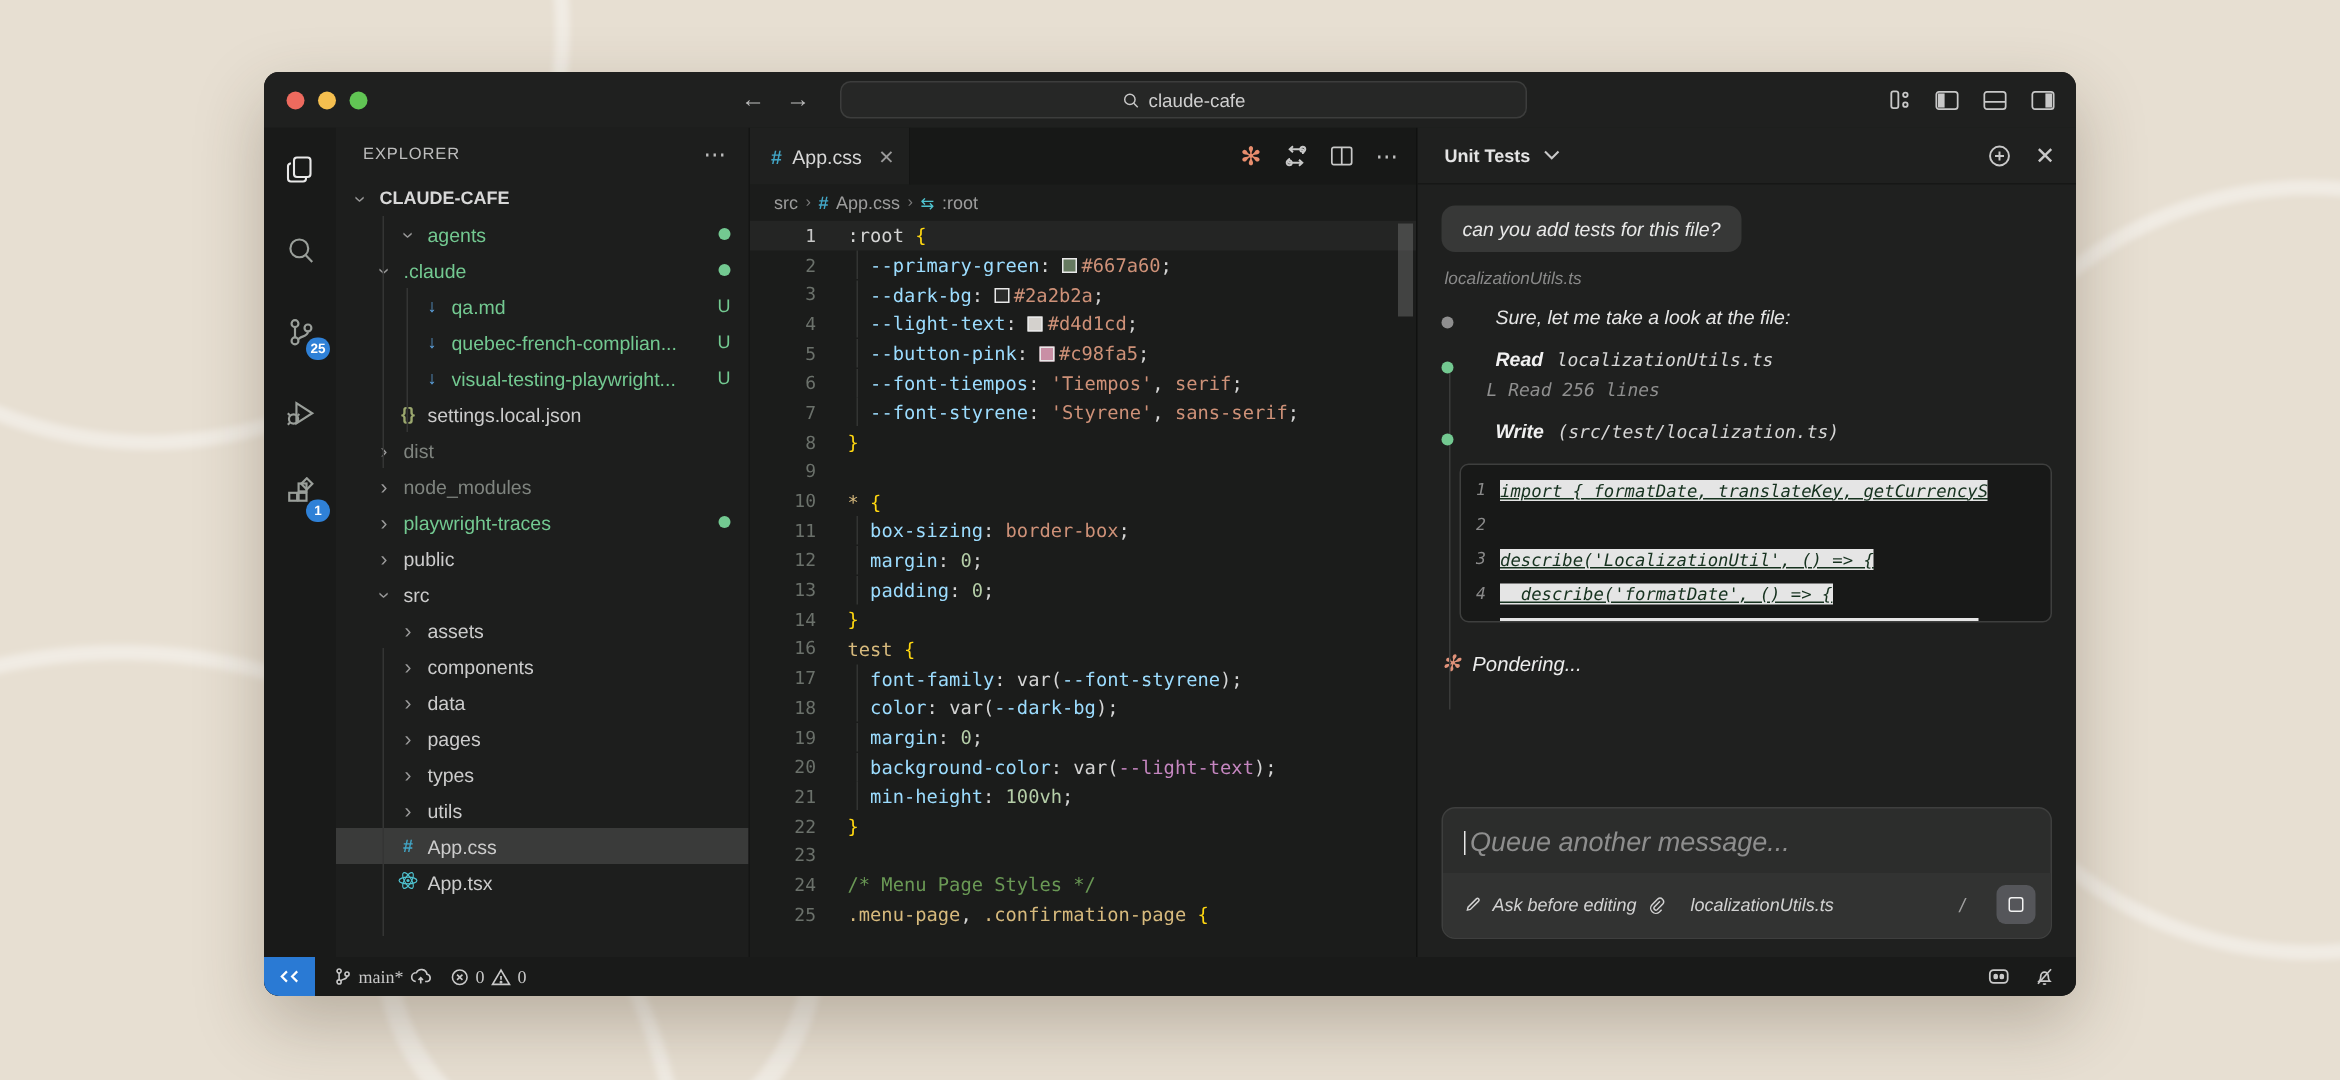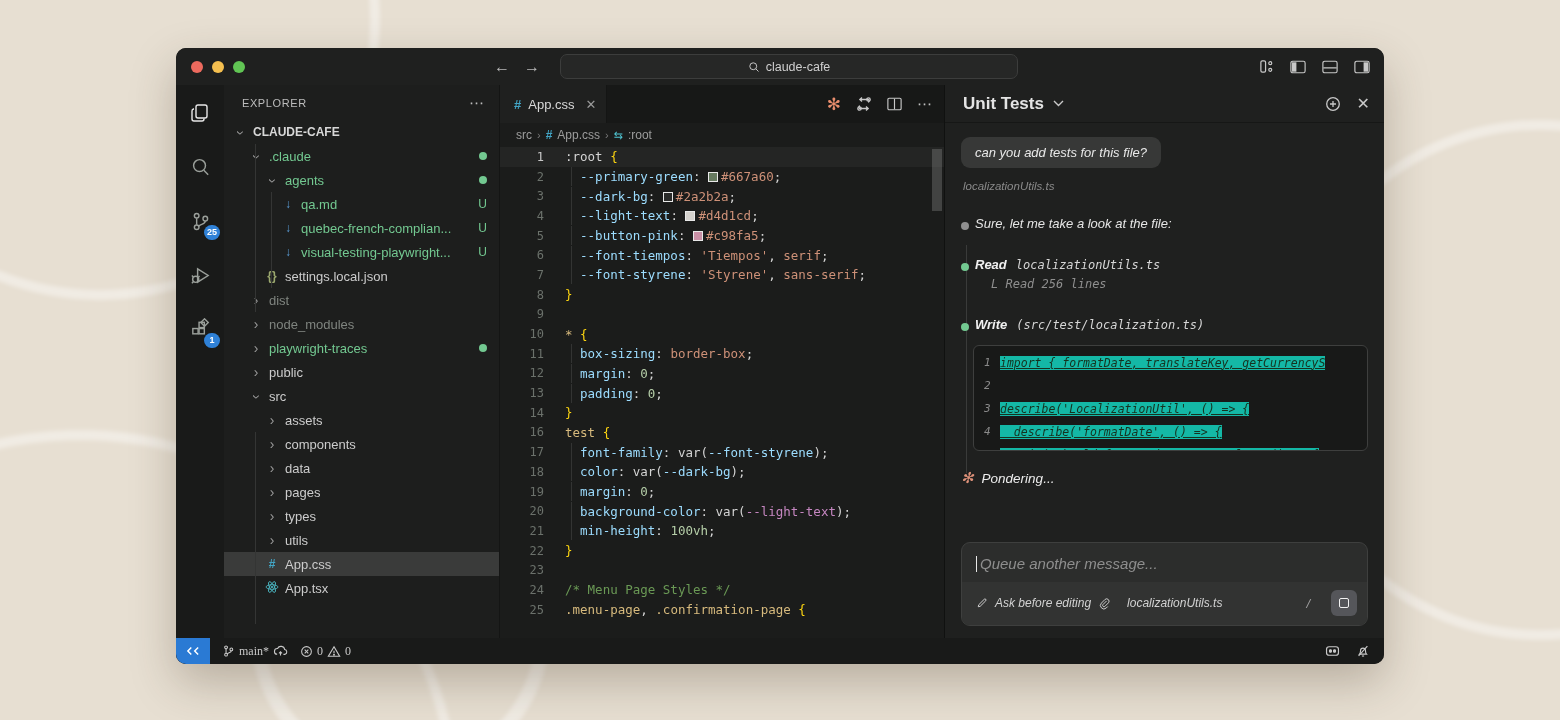--- a/index.html
+++ b/index.html
@@ -82,51 +82,51 @@
   .cline .ct { padding-left:21px; position:relative; }
   .cline .ct.guided::before { content:""; position:absolute; left:27px; top:-2px; bottom:-2px; width:1px; background:#333433; }
   .tk-plain{color:#d4d4d4;} .tk-prop{color:#9cdcfe;} .tk-val{color:#ce9178;text-align:center;} .tk-num{color:#b5cea8;}
   .tk-brace{color:#ffd710;} .tk-sel{color:#d7ba7d;} .tk-com{color:#6a9955;} .tk-pink{color:#c586c0;}
   .swatch { display:inline-block; width:10px; height:10px; border:1px solid #e8e8e8; margin-right:3px; vertical-align:-1px; }
   .vscroll { position:absolute; right:2px; top:2px; width:10px; height:62px; background:rgba(140,140,140,.35); }
 
   
   .chatpanel { flex:1; background:#1f201f; border-left:1px solid #101110; display:flex; flex-direction:column; min-width:0; }
   .cp-header { height:38px; display:flex; align-items:center; padding:0 14px 0 18px; flex:0 0 auto; border-bottom:1px solid #161716; }
-  .cp-title { color:#e4e4e4; font-size:17px; font-weight:bold; }
+  .cp-title { color:#e4e4e4; font-size:12px; font-weight:bold; }
   .cp-chev { margin-left:9px; }
   .cp-actions { margin-left:auto; display:flex; gap:16px; align-items:center; }
   .cp-close { color:#c9c9c9; font-size:16px; cursor:pointer; }
 
   .cp-body { flex:1; display:flex; flex-direction:column; padding:14px 16px 12px 16px; position:relative; min-height:0;font-style:italic; }
   .thread { position:absolute; left:21px; top:122px; height:228px; width:1px; background:#3a3b3a; }
   .bubble { align-self:flex-start; background:#373837; color:#e8e8e8; font-size:13px;
     padding:8px 14px; border-radius:9px; max-width:320px; }
   .attach { color:#8a8a8a; font-size:11.5px; margin:12px 0 0 2px; }
-  .msgrow { display:flex; align-items:center; gap:6px; margin-top:24px; position:relative; }
+  .msgrow { display:flex; align-items:flex-end; gap:28px; margin-top:12px; position:relative; }
   .bdot { width:8px; height:8px; border-radius:50%; margin-top:5px; flex:0 0 8px; }
   .bdot.grey{background:#8f8f8f;} .bdot.green{background:#73c991;}
   .msgtext { color:#e6e6e6; font-size:13px; }
   .toolrow .tname { color:#f0f0f0; font-weight:bold; font-size:13px; }
   .toolrow .tfile { font-family:"DejaVu Sans Mono", monospace; font-size:12px; color:#d6d6d6; margin-left:9px; }
   .subline { color:#8f8f8f; font-size:12px; margin:4px 0 0 30px; font-family:"DejaVu Sans Mono", monospace; }
 
   .codeblock { margin:12px 0 0 12px; border:1px solid #3e3f3e; border-radius:6px; background:#181918;
     height:106px; overflow:hidden; font-family:"DejaVu Sans Mono", monospace; font-size:11.5px; padding-top:5px; }
   .cb-line { height:23px; display:flex; align-items:center; white-space:pre; }
   .cb-ln { width:26px; flex:0 0 26px; text-align:left; padding-left:10px; color:#8a8a8a; font-size:11px; }
   .cb-text { color:#cfcfcf; }
-  .cb-text.hl { background:#14b8a6; color:#16321f; text-decoration:underline;text-align:right; }
+  .cb-text.hl { background:#e5e5e5; color:#16321f; text-decoration:underline;text-align:right; }
 
   .ponder { display:flex; align-items:center; gap:8px; margin-top:18px; }
   .ponder .pstar { color:#e0927a; font-size:15px; }
   .ponder .ptext { color:#ececec; font-size:13.5px; }
 
   .inputbox { margin-top:auto; background:#2c2d2c; border:1px solid #3e3f3e; border-radius:9px; overflow:hidden; flex:0 0 auto; }
-  .inputline { padding:12px 14px 10px 14px; font-size:15px; color:#8e8e8e; display:flex; align-items:center; }
+  .inputline { padding:12px 14px 10px 14px; font-size:18px; color:#8e8e8e; display:flex; align-items:center; }
   .caret { width:1px; height:16px; background:#e8e8e8; margin-right:3px; }
   .inputfooter { display:flex; align-items:center; gap:7px; padding:8px 10px 9px 14px; background:#323332; }
   .if-label { color:#d2d2d2; font-size:12px; }
   .if-file { color:#d2d2d2; font-size:12px; margin-left:10px; }
   .if-slash { margin-left:auto; color:#a0a0a0; font-size:13px; margin-right:14px; }
   .stopbtn { width:26px; height:26px; border-radius:6px; background:#55565a; display:flex; align-items:center; justify-content:center; cursor:pointer; }
   .stopbtn .sq { width:10px; height:10px; border:1.6px solid #f2f2f2; border-radius:2px; }
 
   
   .statusbar { height:26px; background:#191a19; display:flex; align-items:center; flex:0 0 auto; font-size:12px; color:#c9c9c9; }
@@ -229,28 +229,28 @@
     <div class="sidebar">
       <div class="sb-header">
         <span>EXPLORER</span>
         <span class="more">⋯</span>
       </div>
       <div class="tree" id="file-tree">
           <div class="trow" style="padding-left: 8px;">
             <span class="chev open">›</span>
             <span class="nm root">CLAUDE-CAFE</span>
           </div>
+          <div class="trow" style="padding-left: 40px;">
+            <span class="chev open">›</span>
+            <span class="nm green">agents</span>
+            <span class="meta dot"></span>
+          </div>
           <div class="trow" style="padding-left: 24px;">
             <span class="chev open">›</span>
             <span class="nm green">.claude</span>
-            <span class="meta dot"></span>
-          </div>
-          <div class="trow" style="padding-left: 40px;">
-            <span class="chev open">›</span>
-            <span class="nm green">agents</span>
             <span class="meta dot"></span>
           </div>
           <div class="trow" style="padding-left: 56px;">
             <span class="ficon" style="color: rgb(90, 155, 213);">↓</span>
             <span class="nm green">qa.md</span>
             <span class="meta uletter">U</span>
           </div>
           <div class="trow" style="padding-left: 56px;">
             <span class="ficon" style="color: rgb(90, 155, 213);">↓</span>
             <span class="nm green">quebec-french-complian...</span>

